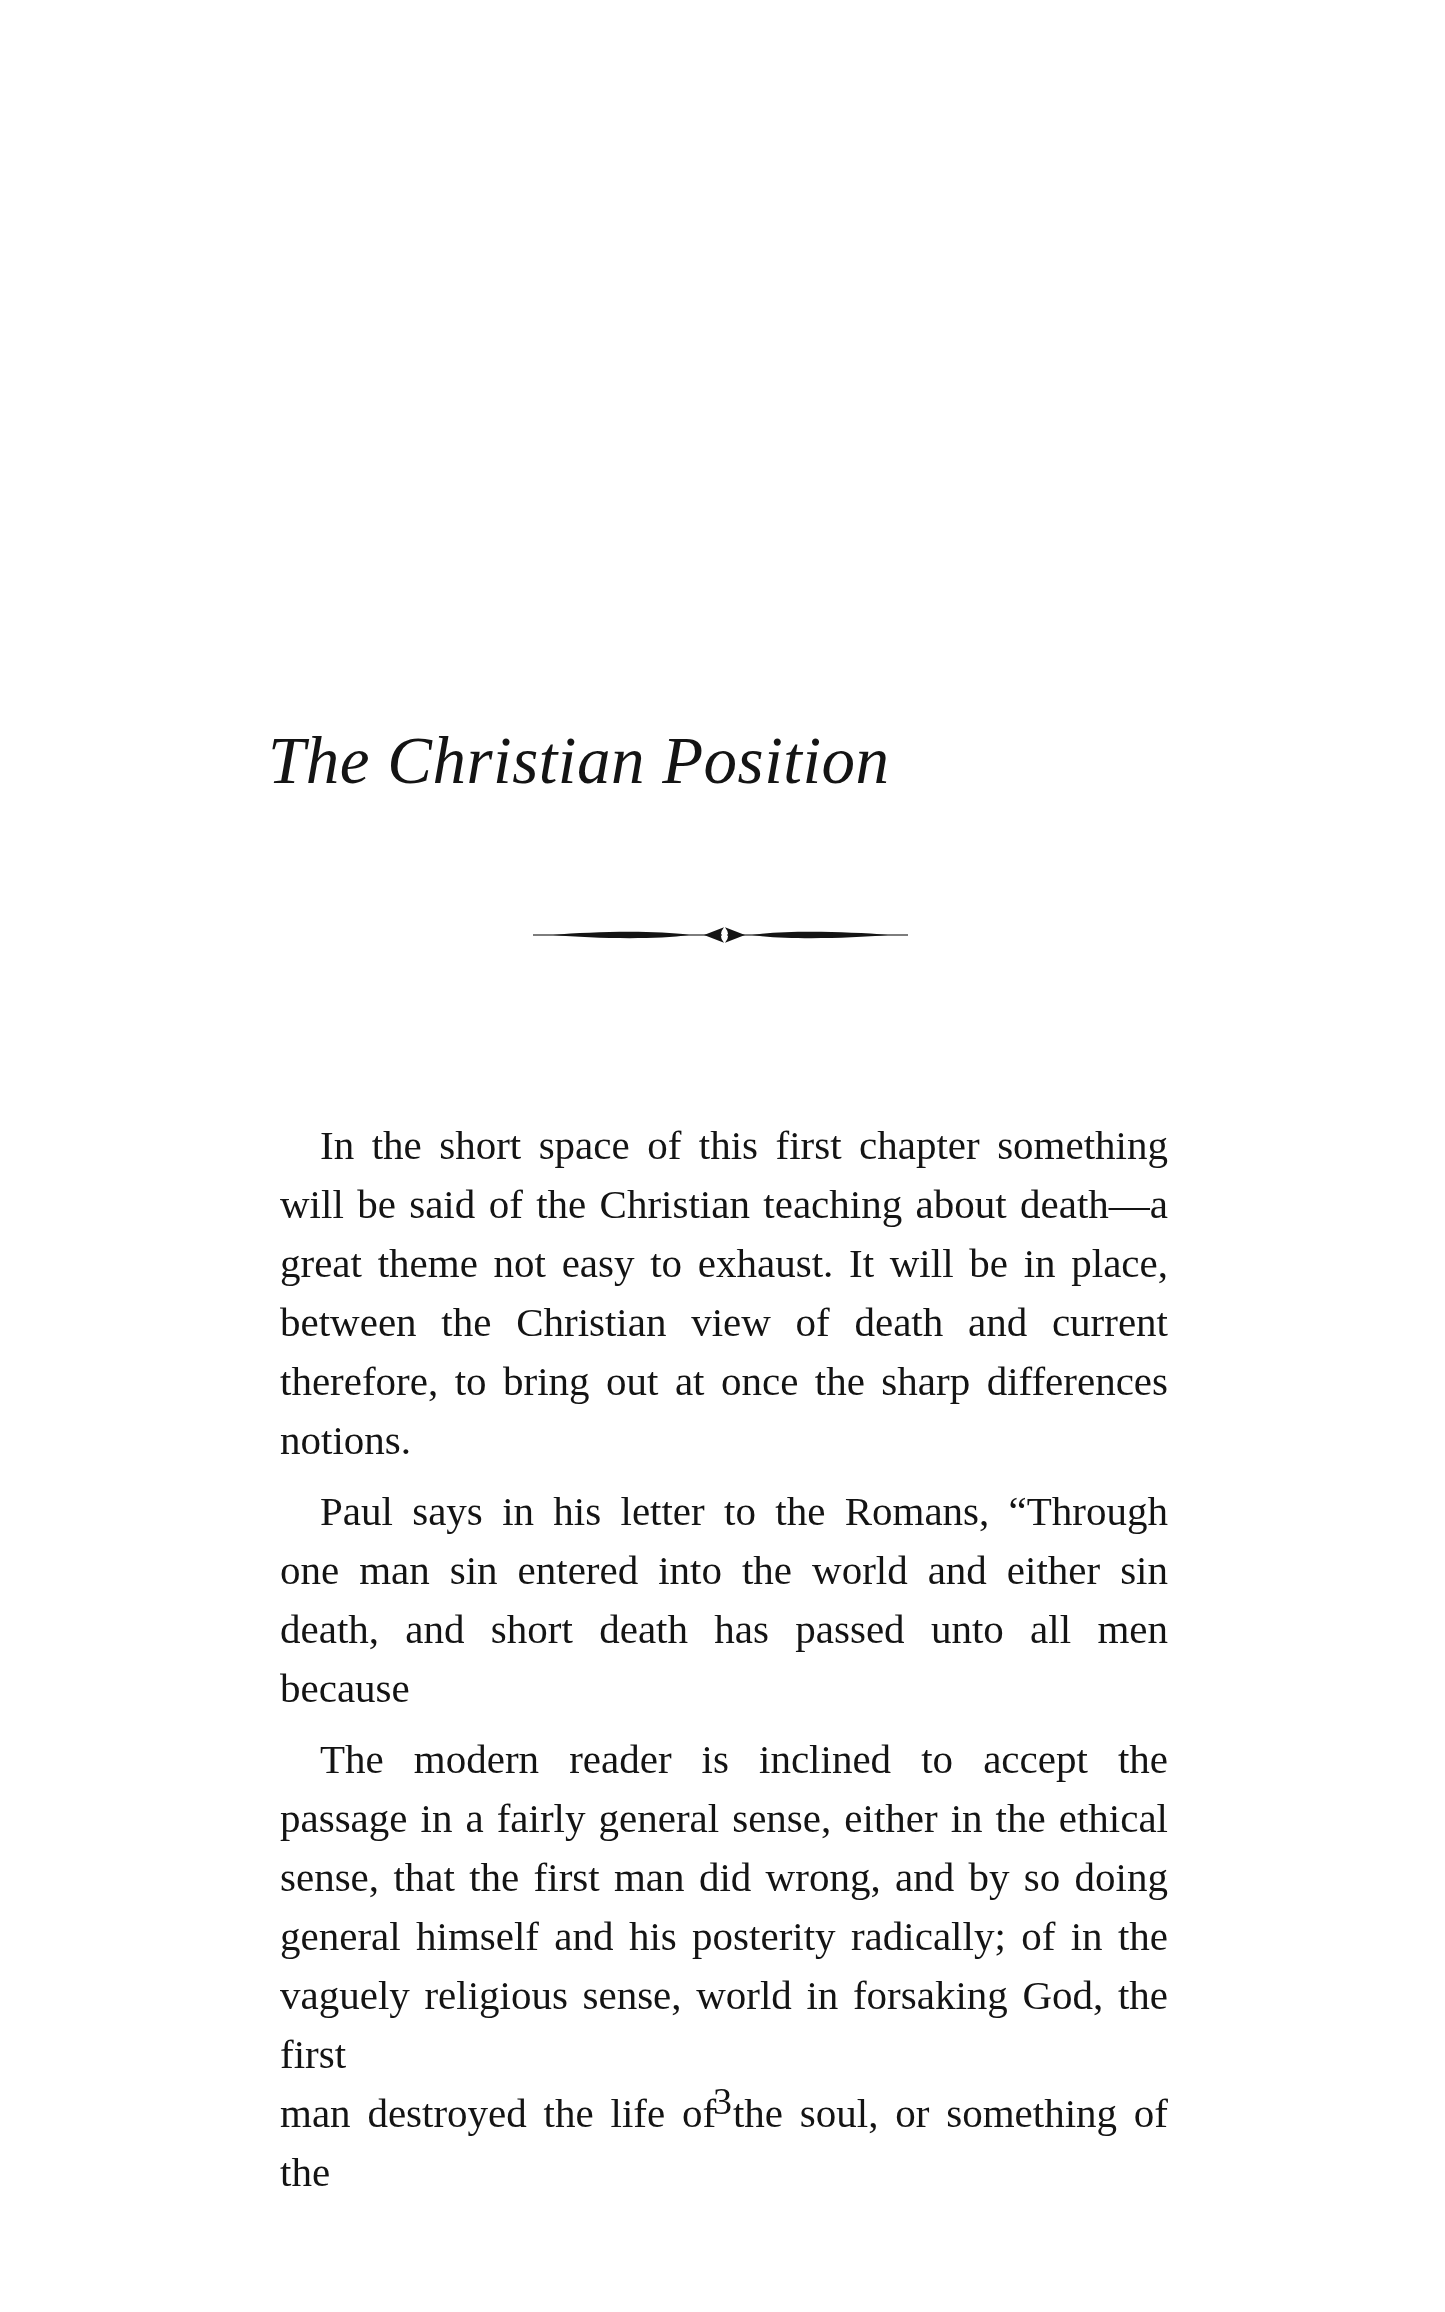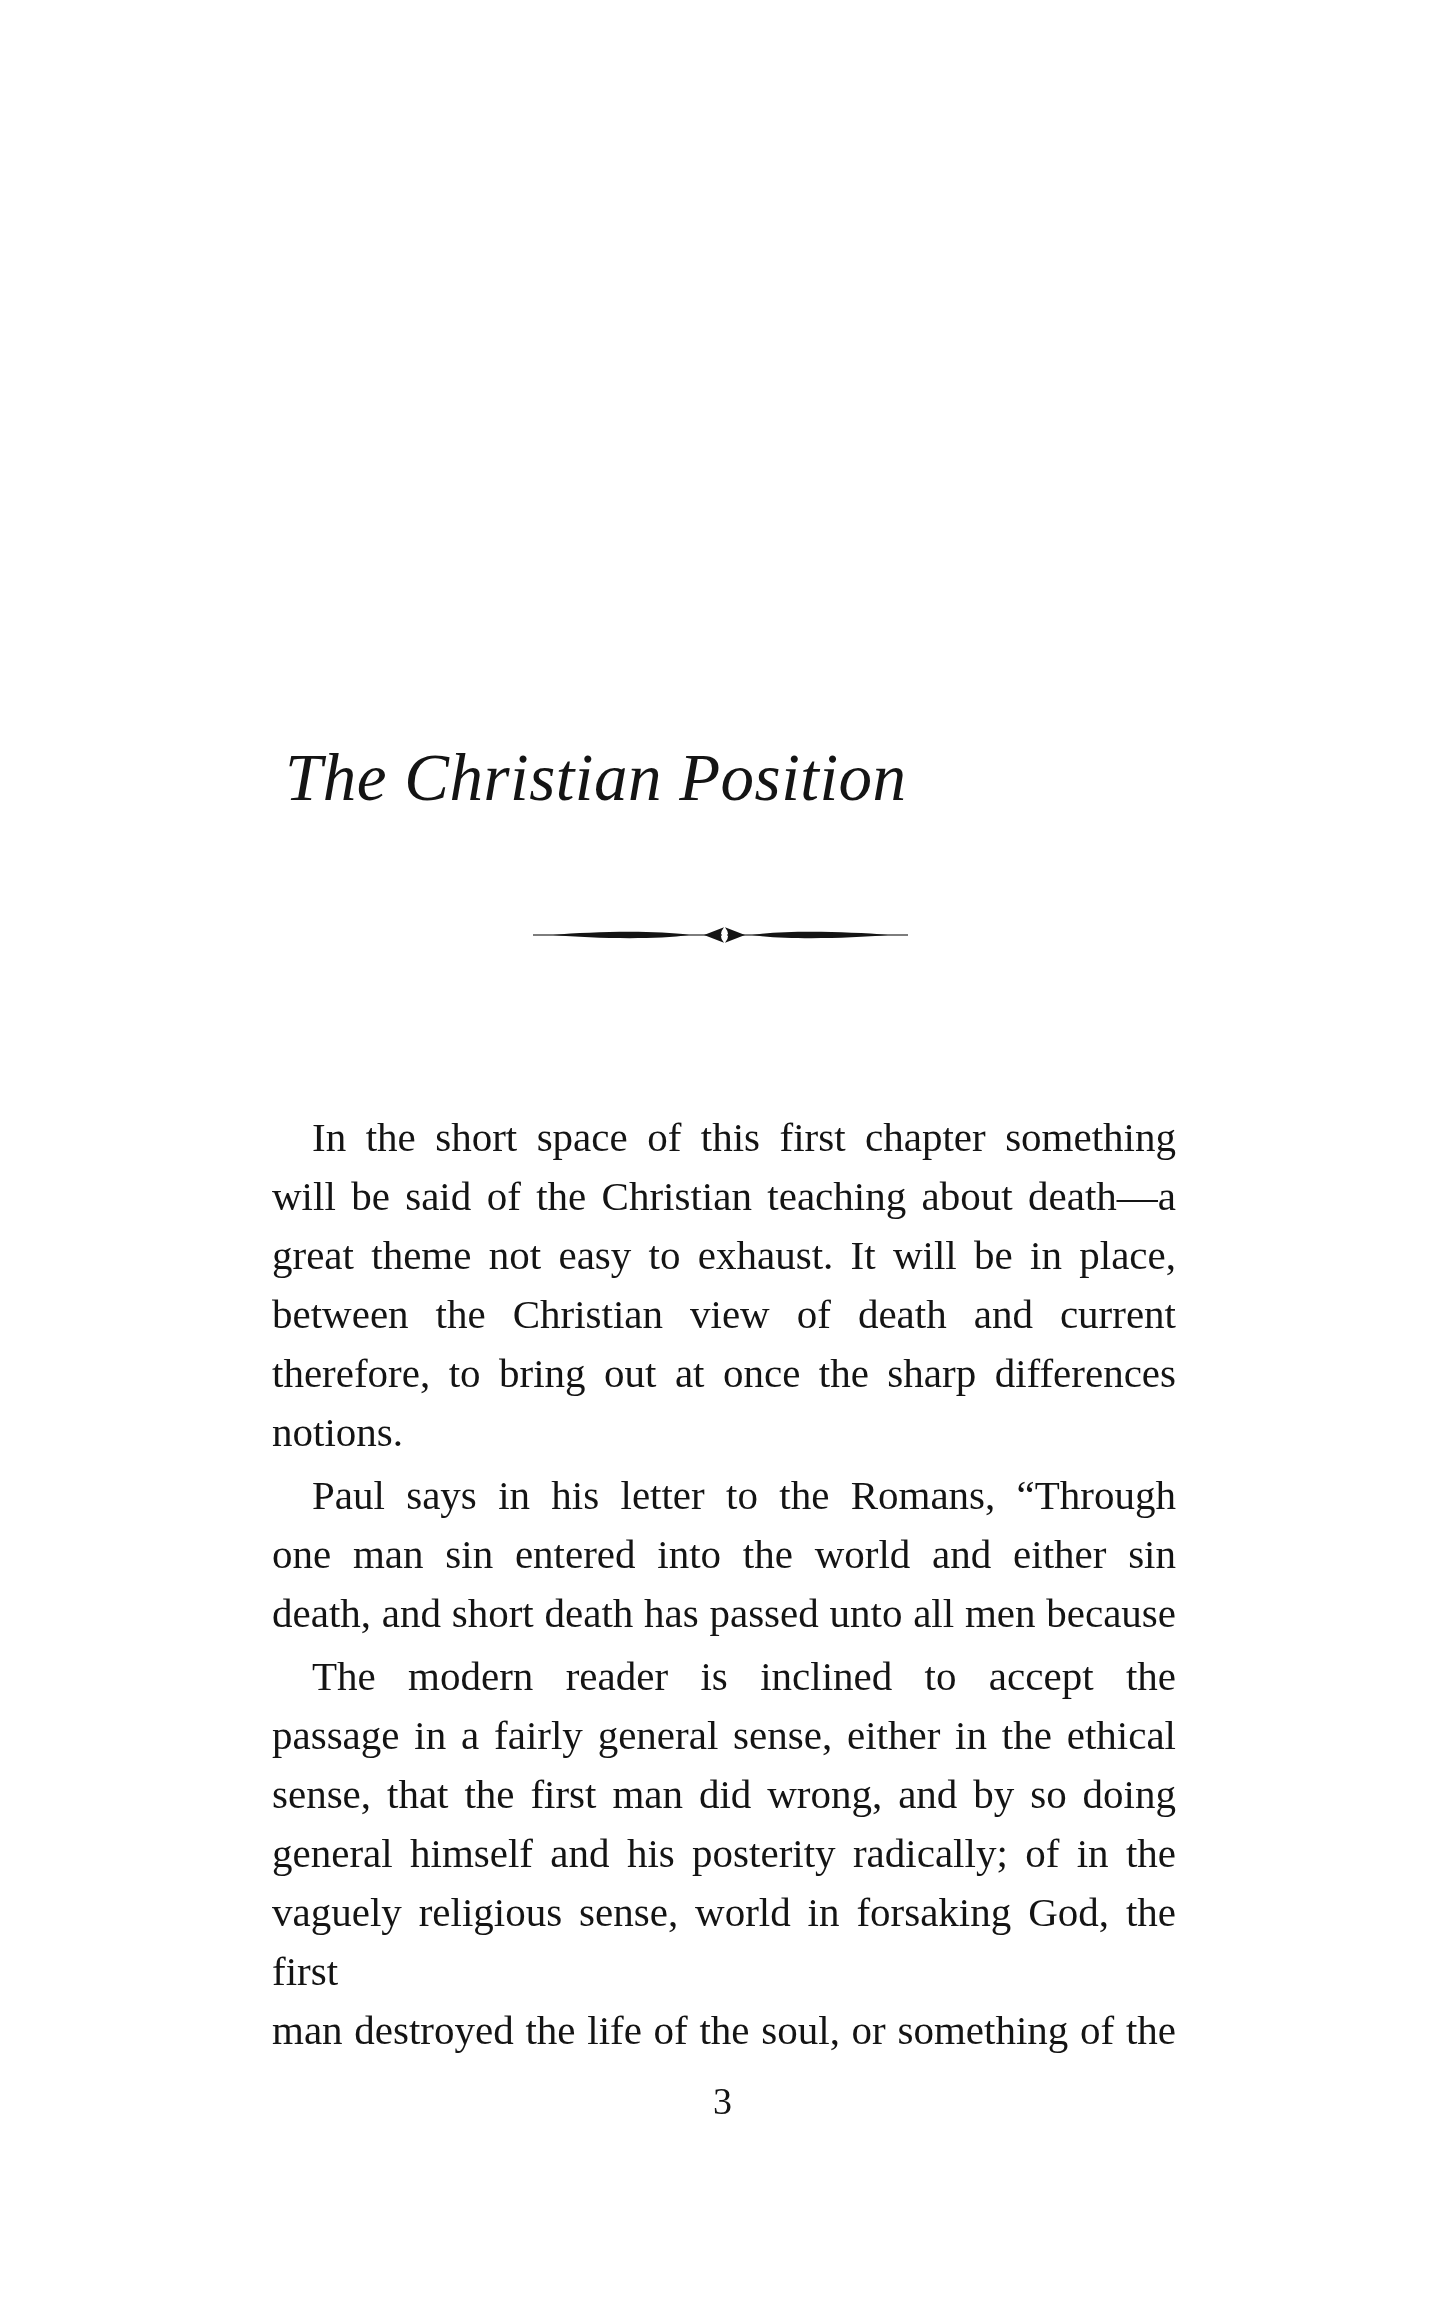--- a/index.html
+++ b/index.html
@@ -20,40 +20,40 @@
     width:1445px;height:2312px;
     background:var(--paper);
   }
   .chapter-title{
     position:absolute;
     left:268px;top:722px;
     font-size:67px;
     font-style:italic;
     font-weight:400;
     letter-spacing:0.5px;
-    margin:17px;
+    margin:0;
     white-space:nowrap;
     color:var(--ink);
   }
   .divider{
     position:absolute;
     left:533px;top:922px;
     width:375px;height:26px;
   }
   .divider svg{display:block;width:375px;height:26px;}
   .divider .shape{fill:var(--ink);stroke:none;}
   .body-text{
     position:absolute;
     left:268px;top:1104px;
     width:912px;
     font-size:41px;
     line-height:59px;
     color:var(--ink);
   }
-  .paragraph{margin:4px;padding:0;}
+  .paragraph{margin:12px;padding:0;}
   .line{
     text-align:justify;
     text-align-last:justify;
     white-space:normal;
   }
   .line.para-end{text-align-last:left;}
   .line.indent{text-indent:40px;}
   .folio{
     position:absolute;
     left:0;top:2082px;

